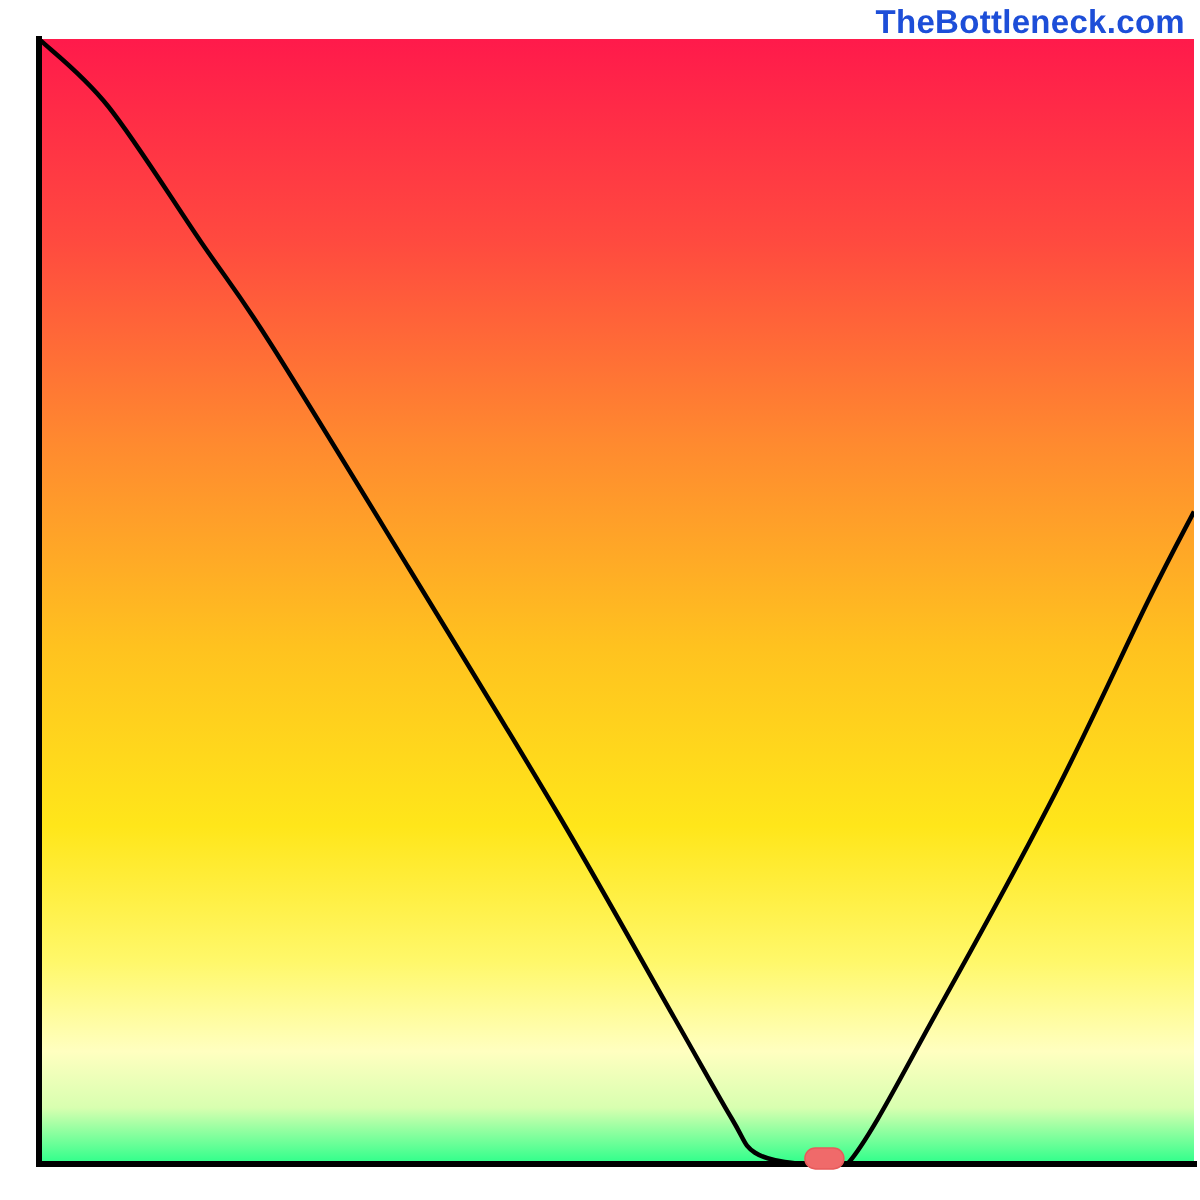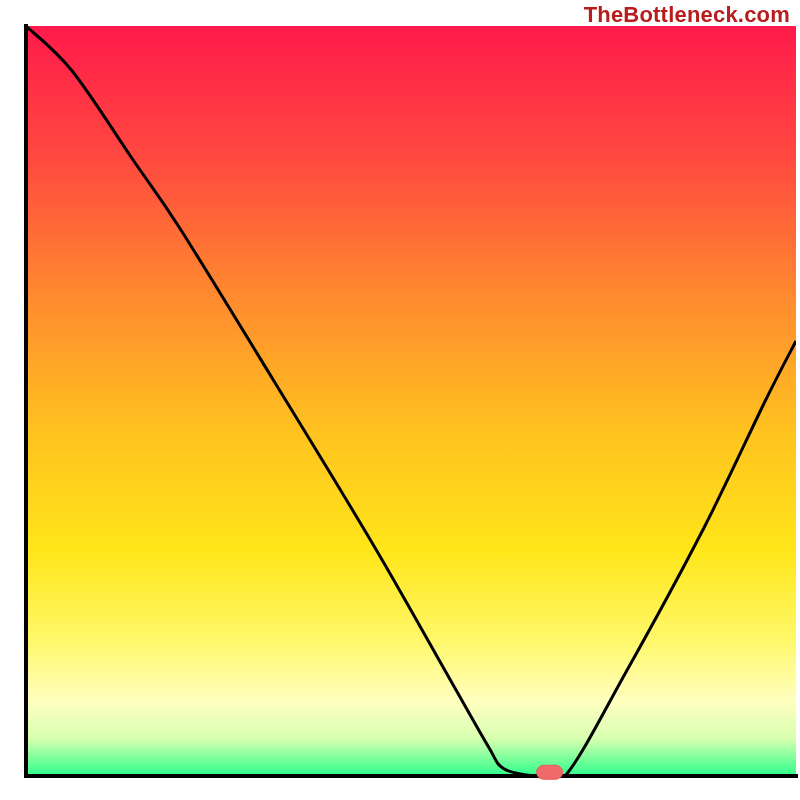--- a/index.html
+++ b/index.html
@@ -14,21 +14,21 @@
     position: relative;
     width: 800px;
     height: 800px;
   }
   .watermark {
     position: absolute;
     top: 2px;
     right: 10px;
     font-size: 22px;
     font-weight: 600;
-    color: #b91c1c;
+    color: #1d4ed8;
     letter-spacing: 0.2px;
     z-index: 20;
   }
   svg.plot {
     position: absolute;
     top: 0;
     left: 0;
     width: 800px;
     height: 800px;
     display: block;

